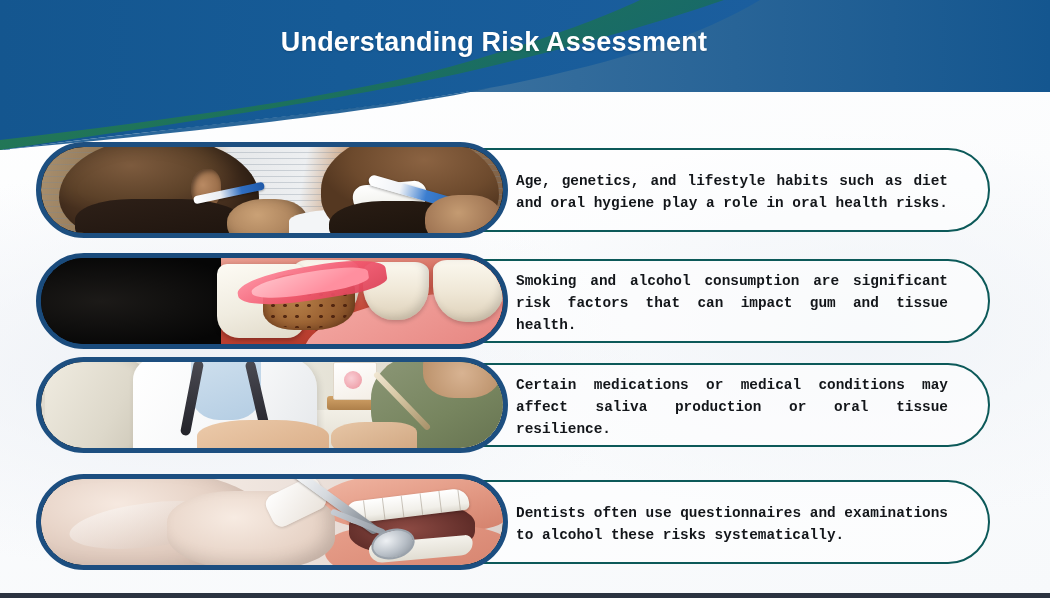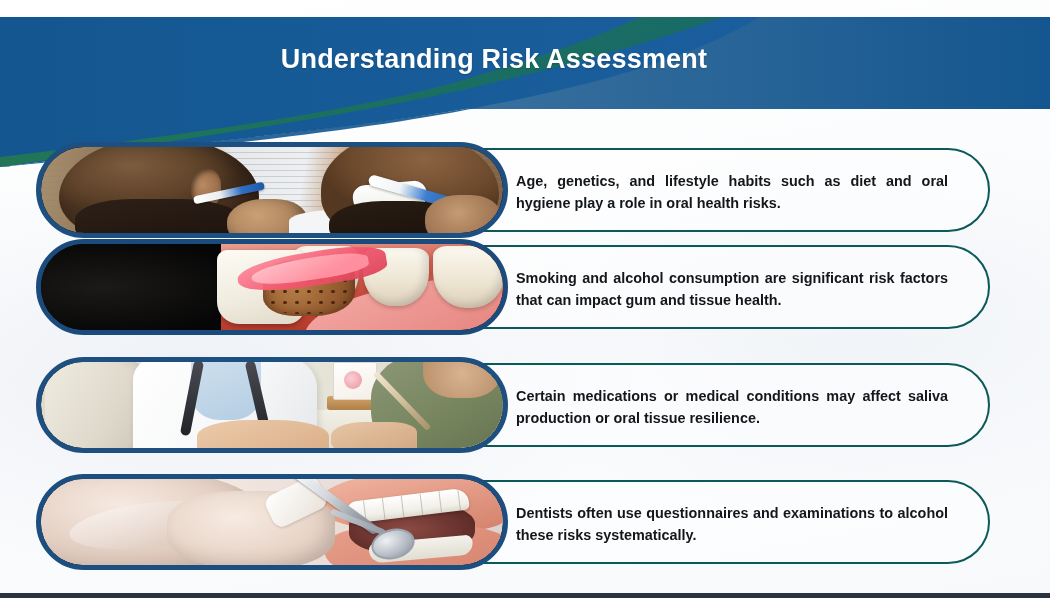--- a/index.html
+++ b/index.html
@@ -26,21 +26,21 @@
     background:
       radial-gradient(ellipse 70% 55% at 18% 62%, #eef1f6 0%, rgba(238,241,246,0) 62%),
       radial-gradient(ellipse 60% 50% at 82% 55%, #f1f4f8 0%, rgba(241,244,248,0) 65%),
       linear-gradient(170deg, #ffffff 0%, #fbfcfd 45%, #f7f9fb 100%);
   }
 
   
   .header {
     position: absolute;
     left: 0;
-    top: 17px;
+    top: 0;
     width: 848px;
     height: 150px;
   }
   .header svg {
     display: block;
     width: 1050px;
     height: 150px;
   }
 
   .header-title {
@@ -65,23 +65,24 @@
     top: 0;
     width: 1050px;
     height: 598px;
   }
 
   .row {
     position: absolute;
     left: 38px;
     width: 952px;
     height: 104px;
+    font-family: Liberation Mono, monospace;
   }
   .row-1 { top: 148px; }
-  .row-2 { top: 245px; }
+  .row-2 { top: 259px; }
   .row-3 { top: 363px; }
   .row-4 { top: 480px; }
 
   
   .card {
     position: absolute;
     left: 0;
     top: 0;
     width: 952px;
     height: 84px;

